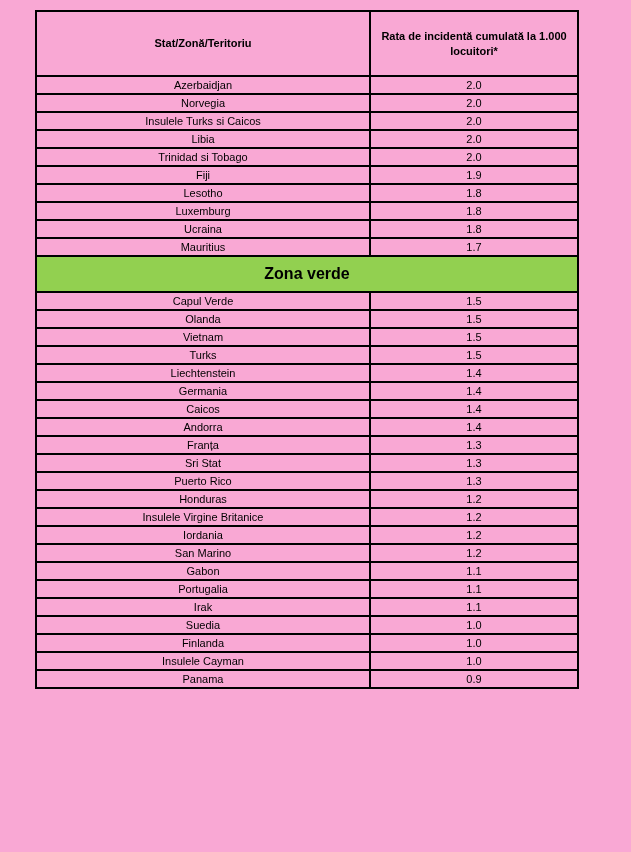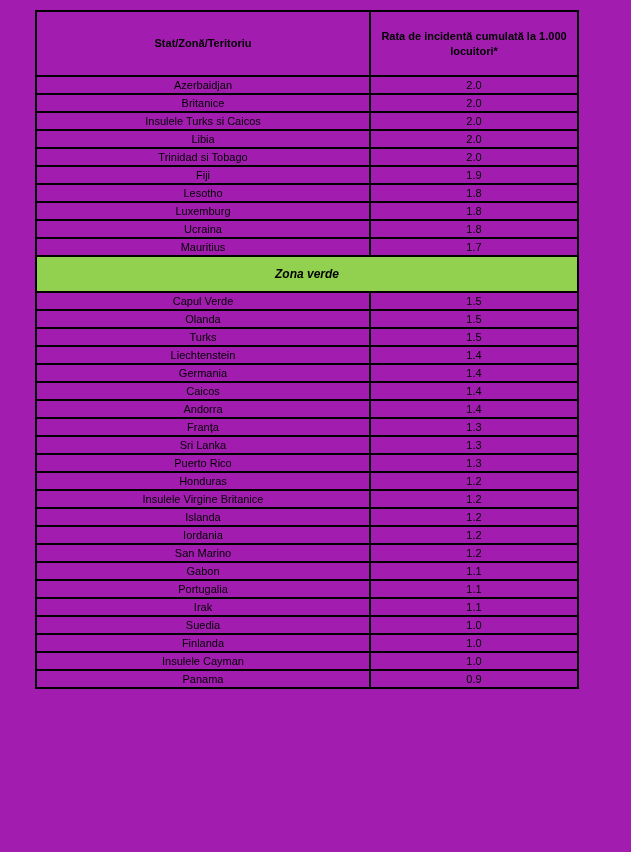--- a/index.html
+++ b/index.html
@@ -4,21 +4,21 @@
 <style>
   html, body {
     margin: 0;
     padding: 0;
     background: #ffffff;
   }
   .page {
     position: relative;
     width: 631px;
     height: 852px;
-    background: #a21caf;
+    background: #f9a8d4;
     font-family: "Liberation Sans", sans-serif;
     color: #000000;
     overflow: hidden;
   }
   table.incidence-table {
     position: absolute;
     left: 35px;
     top: 10px;
     width: 542px;
     border-collapse: collapse;
@@ -44,22 +44,21 @@
     line-height: 16px;
     font-size: 11px;
     font-weight: 400;
     padding: 0 2px;
     white-space: nowrap;
   }
   .incidence-table tr.band td {
     height: 34px;
     line-height: 34px;
     font-weight: 700;
-    font-size: 12px;
-    font-style: italic;
+    font-size: 16px;
   }
   .hdr-line { display: block; }
 </style>
 </head>
 <body>
 
 <div class="page">
   <table class="incidence-table">
     <colgroup>
       <col style="width:334px">
@@ -73,21 +72,21 @@
           <span class="hdr-line">locuitori*</span>
         </th>
       </tr>
     </thead>
     <tbody id="table-body">
         <tr>
           <td>Azerbaidjan</td>
           <td>2.0</td>
         </tr>
         <tr>
-          <td>Britanice</td>
+          <td>Norvegia</td>
           <td>2.0</td>
         </tr>
         <tr>
           <td>Insulele Turks si Caicos</td>
           <td>2.0</td>
         </tr>
         <tr>
           <td>Libia</td>
           <td>2.0</td>
         </tr>
@@ -120,20 +119,24 @@
         </tr>
         <tr>
           <td>Capul Verde</td>
           <td>1.5</td>
         </tr>
         <tr>
           <td>Olanda</td>
           <td>1.5</td>
         </tr>
         <tr>
+          <td>Vietnam</td>
+          <td>1.5</td>
+        </tr>
+        <tr>
           <td>Turks</td>
           <td>1.5</td>
         </tr>
         <tr>
           <td>Liechtenstein</td>
           <td>1.4</td>
         </tr>
         <tr>
           <td>Germania</td>
           <td>1.4</td>
@@ -144,37 +147,33 @@
         </tr>
         <tr>
           <td>Andorra</td>
           <td>1.4</td>
         </tr>
         <tr>
           <td>Franța</td>
           <td>1.3</td>
         </tr>
         <tr>
-          <td>Sri Lanka</td>
+          <td>Sri Stat</td>
           <td>1.3</td>
         </tr>
         <tr>
           <td>Puerto Rico</td>
           <td>1.3</td>
         </tr>
         <tr>
           <td>Honduras</td>
           <td>1.2</td>
         </tr>
         <tr>
           <td>Insulele Virgine Britanice</td>
-          <td>1.2</td>
-        </tr>
-        <tr>
-          <td>Islanda</td>
           <td>1.2</td>
         </tr>
         <tr>
           <td>Iordania</td>
           <td>1.2</td>
         </tr>
         <tr>
           <td>San Marino</td>
           <td>1.2</td>
         </tr>

